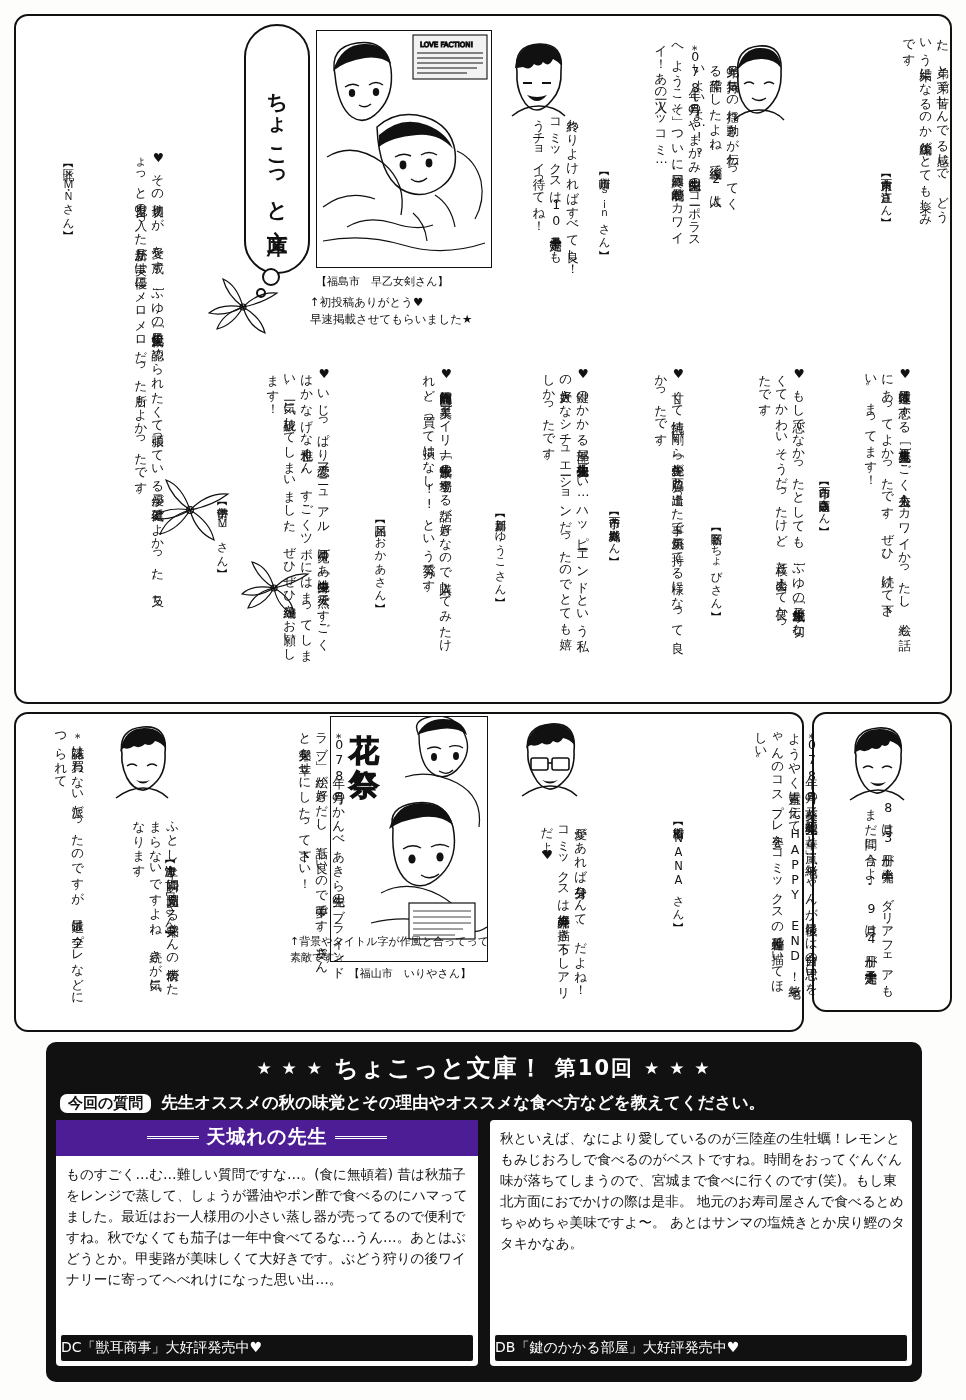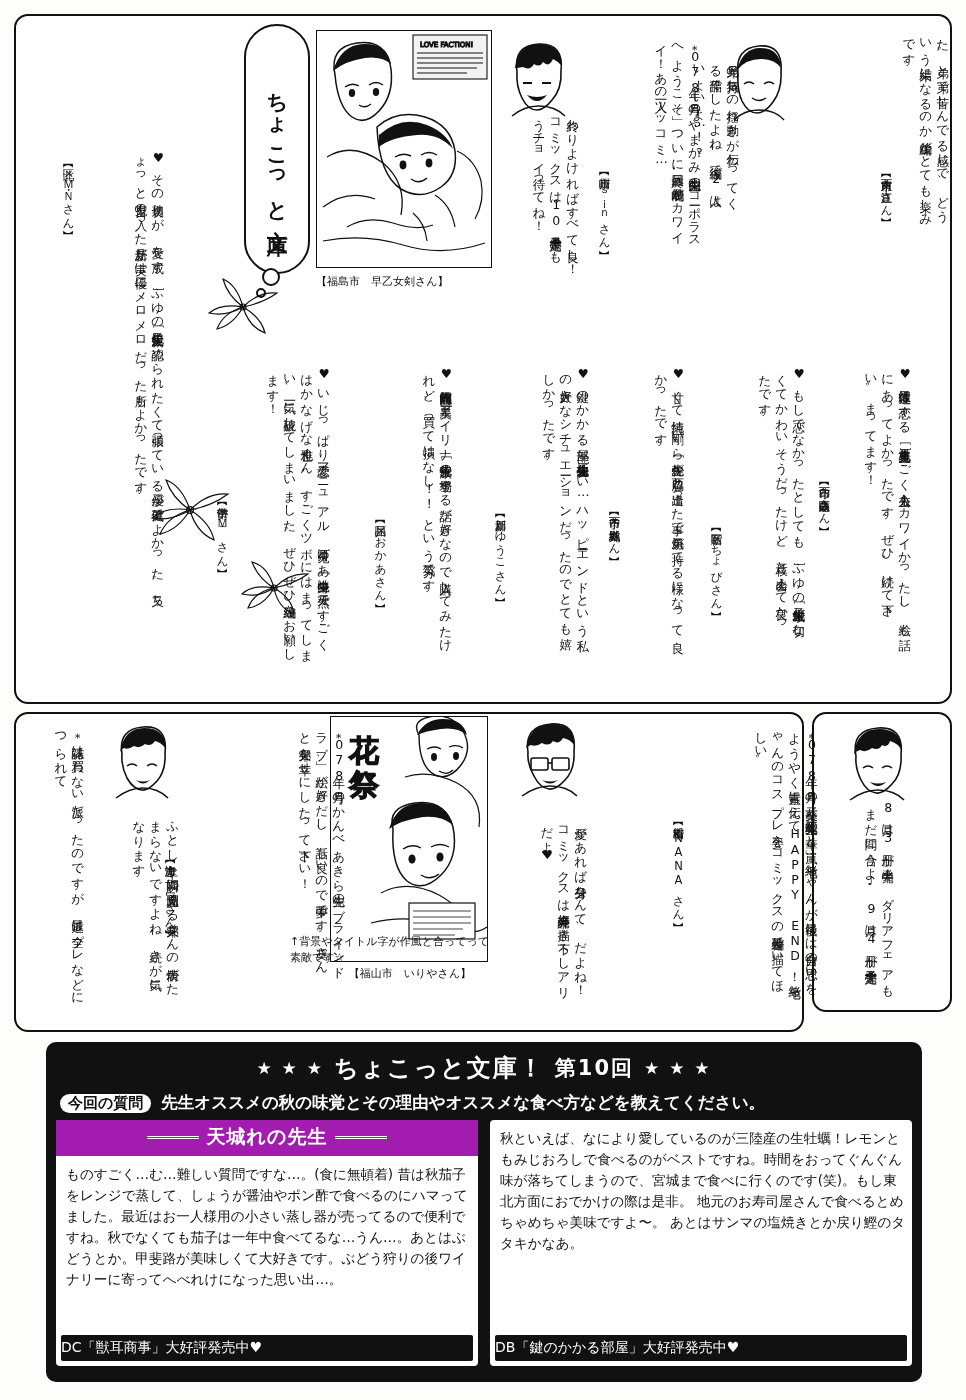--- a/index.html
+++ b/index.html
@@ -110,36 +110,36 @@
 
   #question-row {
     background: #111; color: #fff;
     display: flex; align-items: center; gap: 10px;
     padding: 2px 4px 6px 4px;
     font-family: "DejaVu Sans", sans-serif;
   }
   #question-tag {
     background: #fff; color: #111;
     font-weight: bold; font-size: 15px;
-    padding: 0 8px; border-radius: 12px;
+    padding: 0 8px; border-radius: 7px;
     white-space: nowrap;
   }
   #question-text { font-size: 16.5px; font-weight: bold; }
 
   .answers { display: flex; gap: 12px; }
   .answer-col {
     flex: 1 1 0;
     background: #fff;
     border-radius: 4px;
     padding: 0;
     display: flex; flex-direction: column;
     height: 246px;
   }
   .answer-name {
-    background: #a21caf; color: #fff;
+    background: #4c1d95; color: #fff;
     text-align: center;
     font-size: 19px; font-weight: bold;
     font-family: "DejaVu Sans", sans-serif;
     padding: 4px 0 6px 0;
     letter-spacing: 1px;
     display: flex; align-items: center; justify-content: center; gap: 8px;
   }
   .answer-name .bar { width: 52px; height: 0; border-top: 3px double #fff; }
   .answer-body {
     flex: 1 1 auto;
@@ -228,20 +228,22 @@
         <path d="M6 176 q24 -18 52 -8" stroke-width="1.2"></path>
         <path d="M30 196 q20 -12 46 -4 q24 8 40 2" stroke-width="1.2"></path>
         <path d="M118 164 q16 10 20 32" stroke-width="1.2"></path>
         <path d="M96 182 q12 10 14 28" stroke-width="1.2"></path>
         <path d="M140 120 q18 8 24 30 q4 20 -6 38" stroke-width="1.2"></path>
         <path d="M6 210 q40 -8 80 4 q40 12 82 -2" stroke-width="1.2"></path>
       </g>
     </svg>
   </div>
   <div class="ucap" style="left:316px; top:274px; width:190px; text-align:left;">【福島市　早乙女剣さん】</div>
+  <div class="ucap" style="left:310px; top:294px; width:200px; font-size:11.5px; line-height:1.5; white-space:pre-line;">↑初投稿ありがとう♥
+早速掲載させてもらいました★</div>
 
   <div id="choko-bubble">
     <div class="v">ちょこっと文庫</div>
   </div>
   <div id="choko-tail"></div>
   <div id="choko-tail2"></div>
 
   <div class="flower" style="left:206px; top:270px;">
     <svg width="74" height="74" viewBox="0 0 74 74">
       <g fill="none" stroke="#111" stroke-width="1.2">

